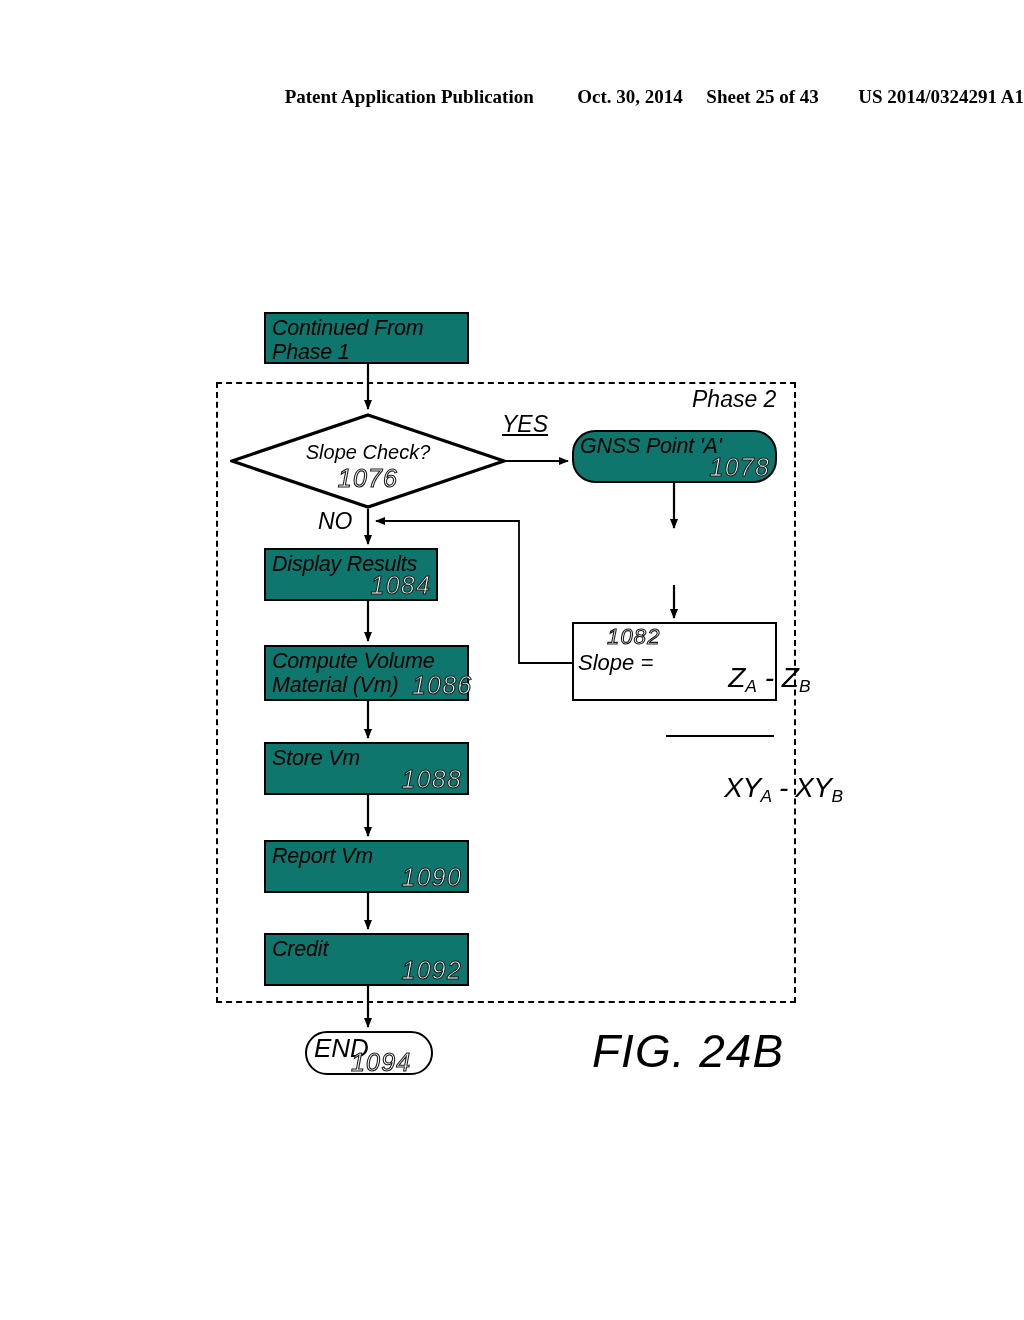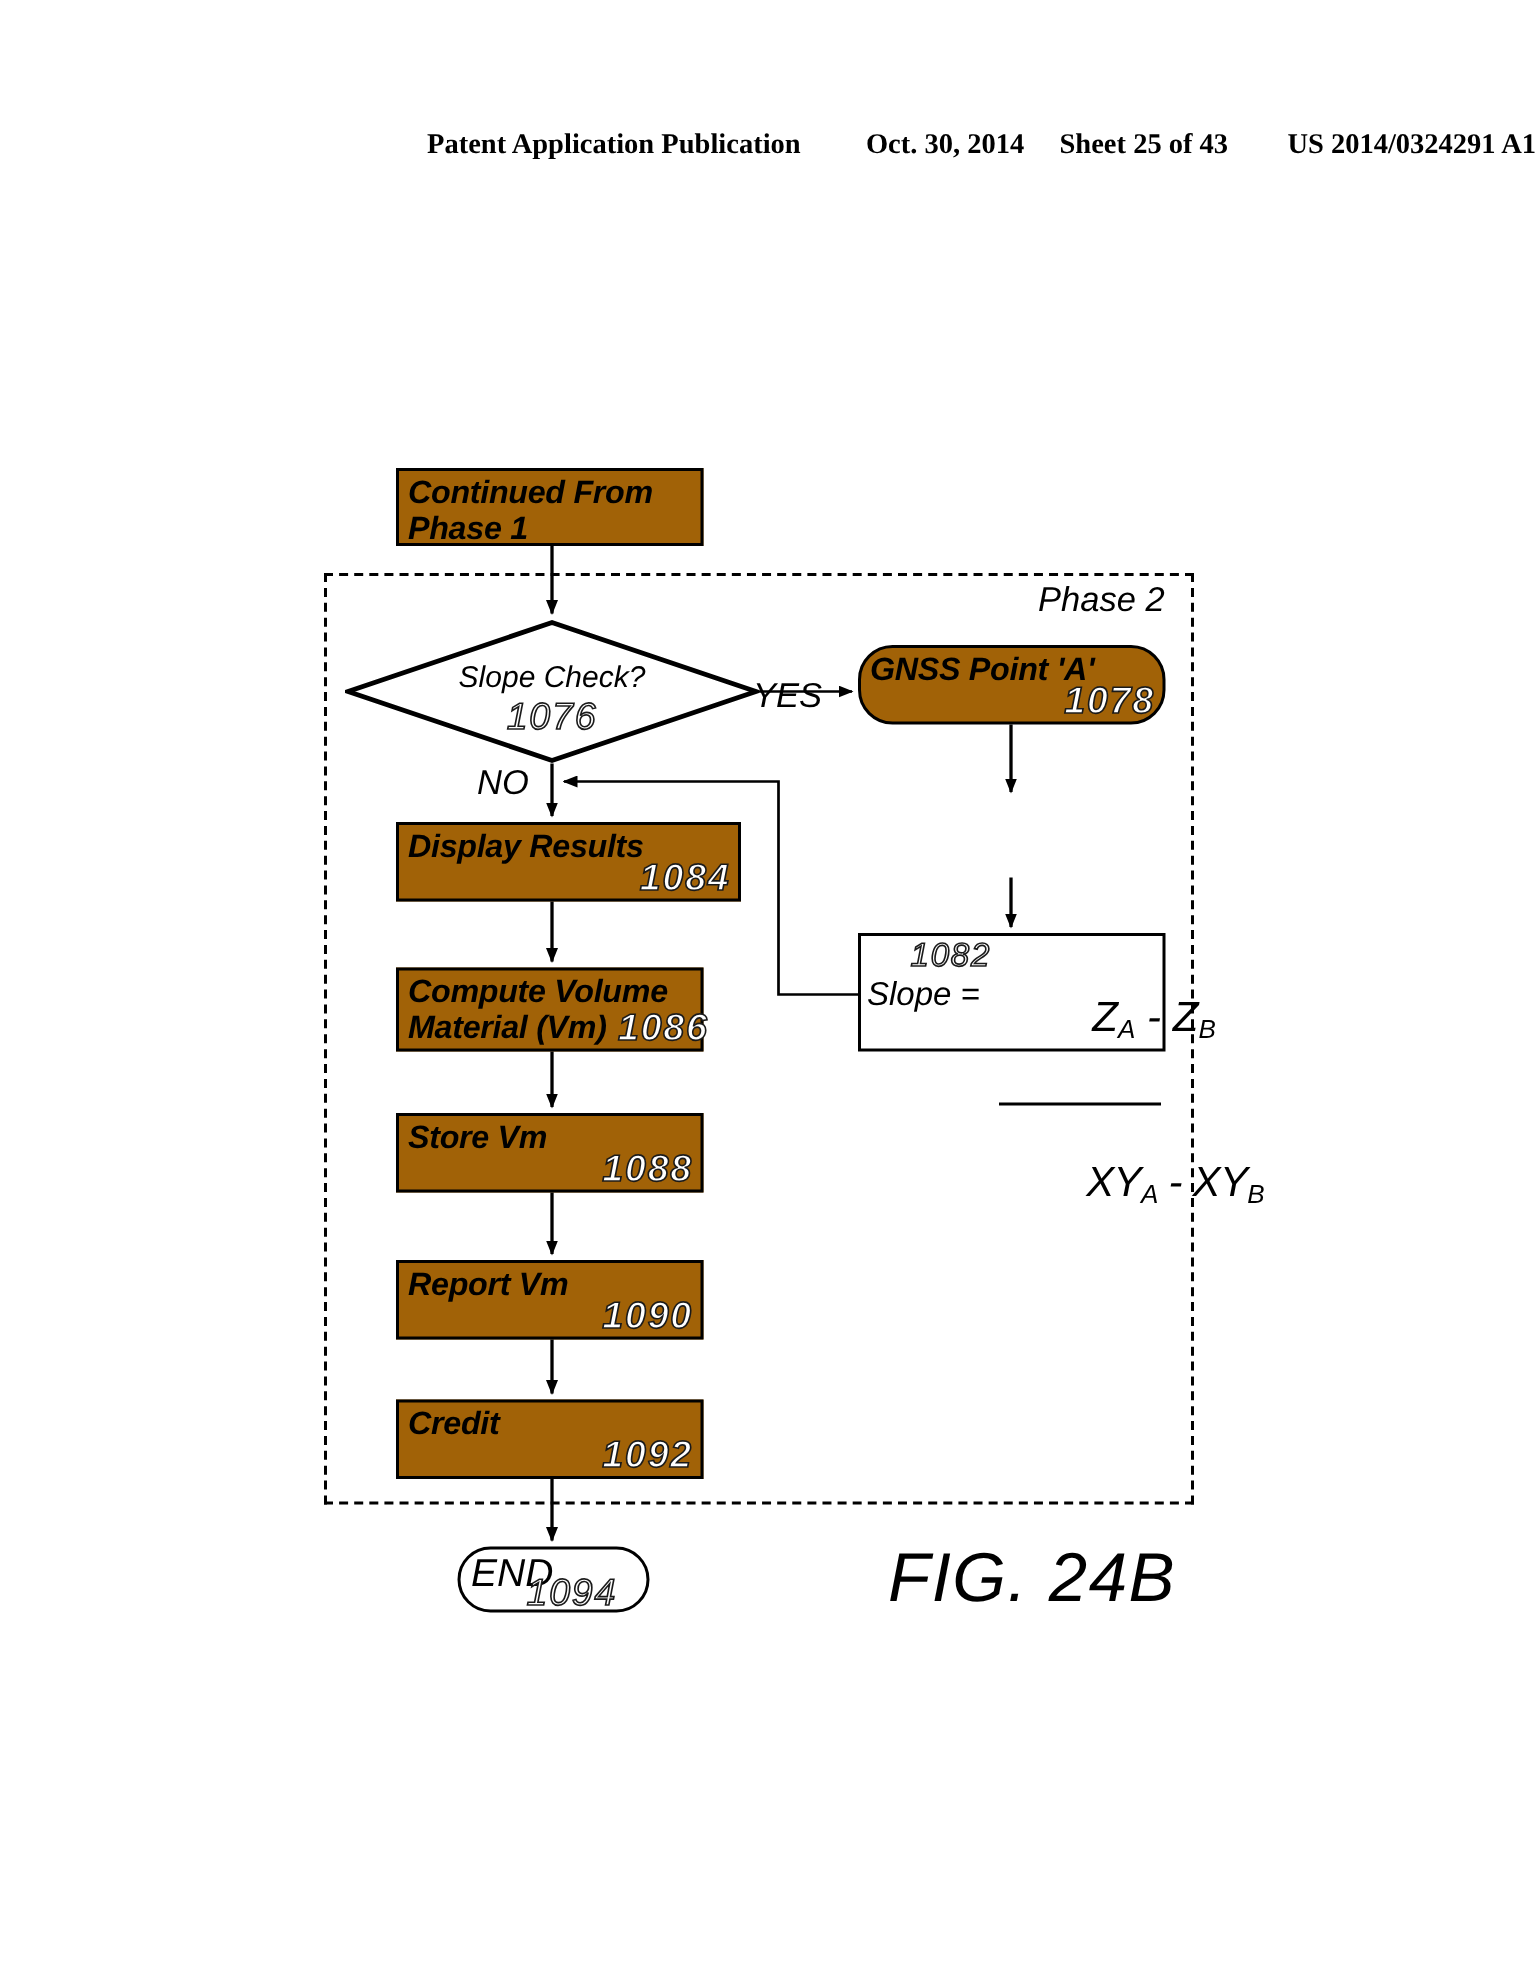--- a/index.html
+++ b/index.html
@@ -61,22 +61,21 @@
     -webkit-text-stroke: 1.1px #1a1a1a;
     text-shadow: none;
     white-space: pre;
   }
 
   
   .pbox {
     position: absolute;
     box-sizing: border-box;
     border: 2.6px solid #000;
-    background: #a16207;
-    font-weight: bold;
+    background: #0f766e;
   }
   .pbox .line1 {
     position: absolute;
     left: 6px;
     top: 2px;
   }
   .pbox .line2 {
     position: absolute;
     left: 6px;
     top: 26px;
@@ -247,21 +246,21 @@
   <div class="diamond-wrap" style="left:230px; top:413px; width:276px; height:96px;">
     <svg width="276" height="96" viewBox="0 0 276 96">
       <polygon points="138,2 274,48 138,94 2,48" fill="#ffffff" stroke="#000000" stroke-width="3.2"></polygon>
     </svg>
     <div class="diamond-text" style="top:28px;">Slope Check?</div>
     <div class="diamond-ref" style="top:53px;">
       <span class="ref">1076</span>
     </div>
   </div>
 
-  <div class="edge-label" style="left:502px; top:450px;">YES</div>
+  <div class="edge-label" style="left:502px; top:411px;text-decoration:underline;">YES</div>
   <div class="edge-label" style="left:318px; top:508px;">NO</div>
 
   <div class="pbox" style="left:572px; top:430px; width:205px; height:53px;border-radius:23px;">
     <div class="node-text line1">GNSS Point 'A'</div>
     <span class="ref ref-br">1078</span>
   </div>
 
 
   <div class="formula-box" style="left:572px; top:622px; width:205px; height:79px;">
     <span class="ref formula-ref">1082</span>
@@ -270,21 +269,21 @@
       <div class="numer">
         <span>Z</span><sub>A</sub><span> - </span><span>Z</span><sub>B</sub>
       </div>
       <div class="bar"></div>
       <div class="denom">
         <span>XY</span><sub>A</sub><span> - </span><span>XY</span><sub>B</sub>
       </div>
     </div>
   </div>
 
-  <div class="pbox" style="left:264px; top:548px; width:230px; height:53px;text-align:right;">
+  <div class="pbox" style="left:264px; top:548px; width:174px; height:53px;text-align:right;">
     <div class="node-text line1">Display Results</div>
     <span class="ref ref-br">1084</span>
   </div>
 
   <div class="pbox" style="left:264px; top:645px; width:205px; height:56px;">
     <div class="node-text line1">Compute Volume</div>
     <div class="node-text line2">Material (Vm)</div>
     <span class="ref ref-inline" style="left:146px;">1086</span>
   </div>
 

